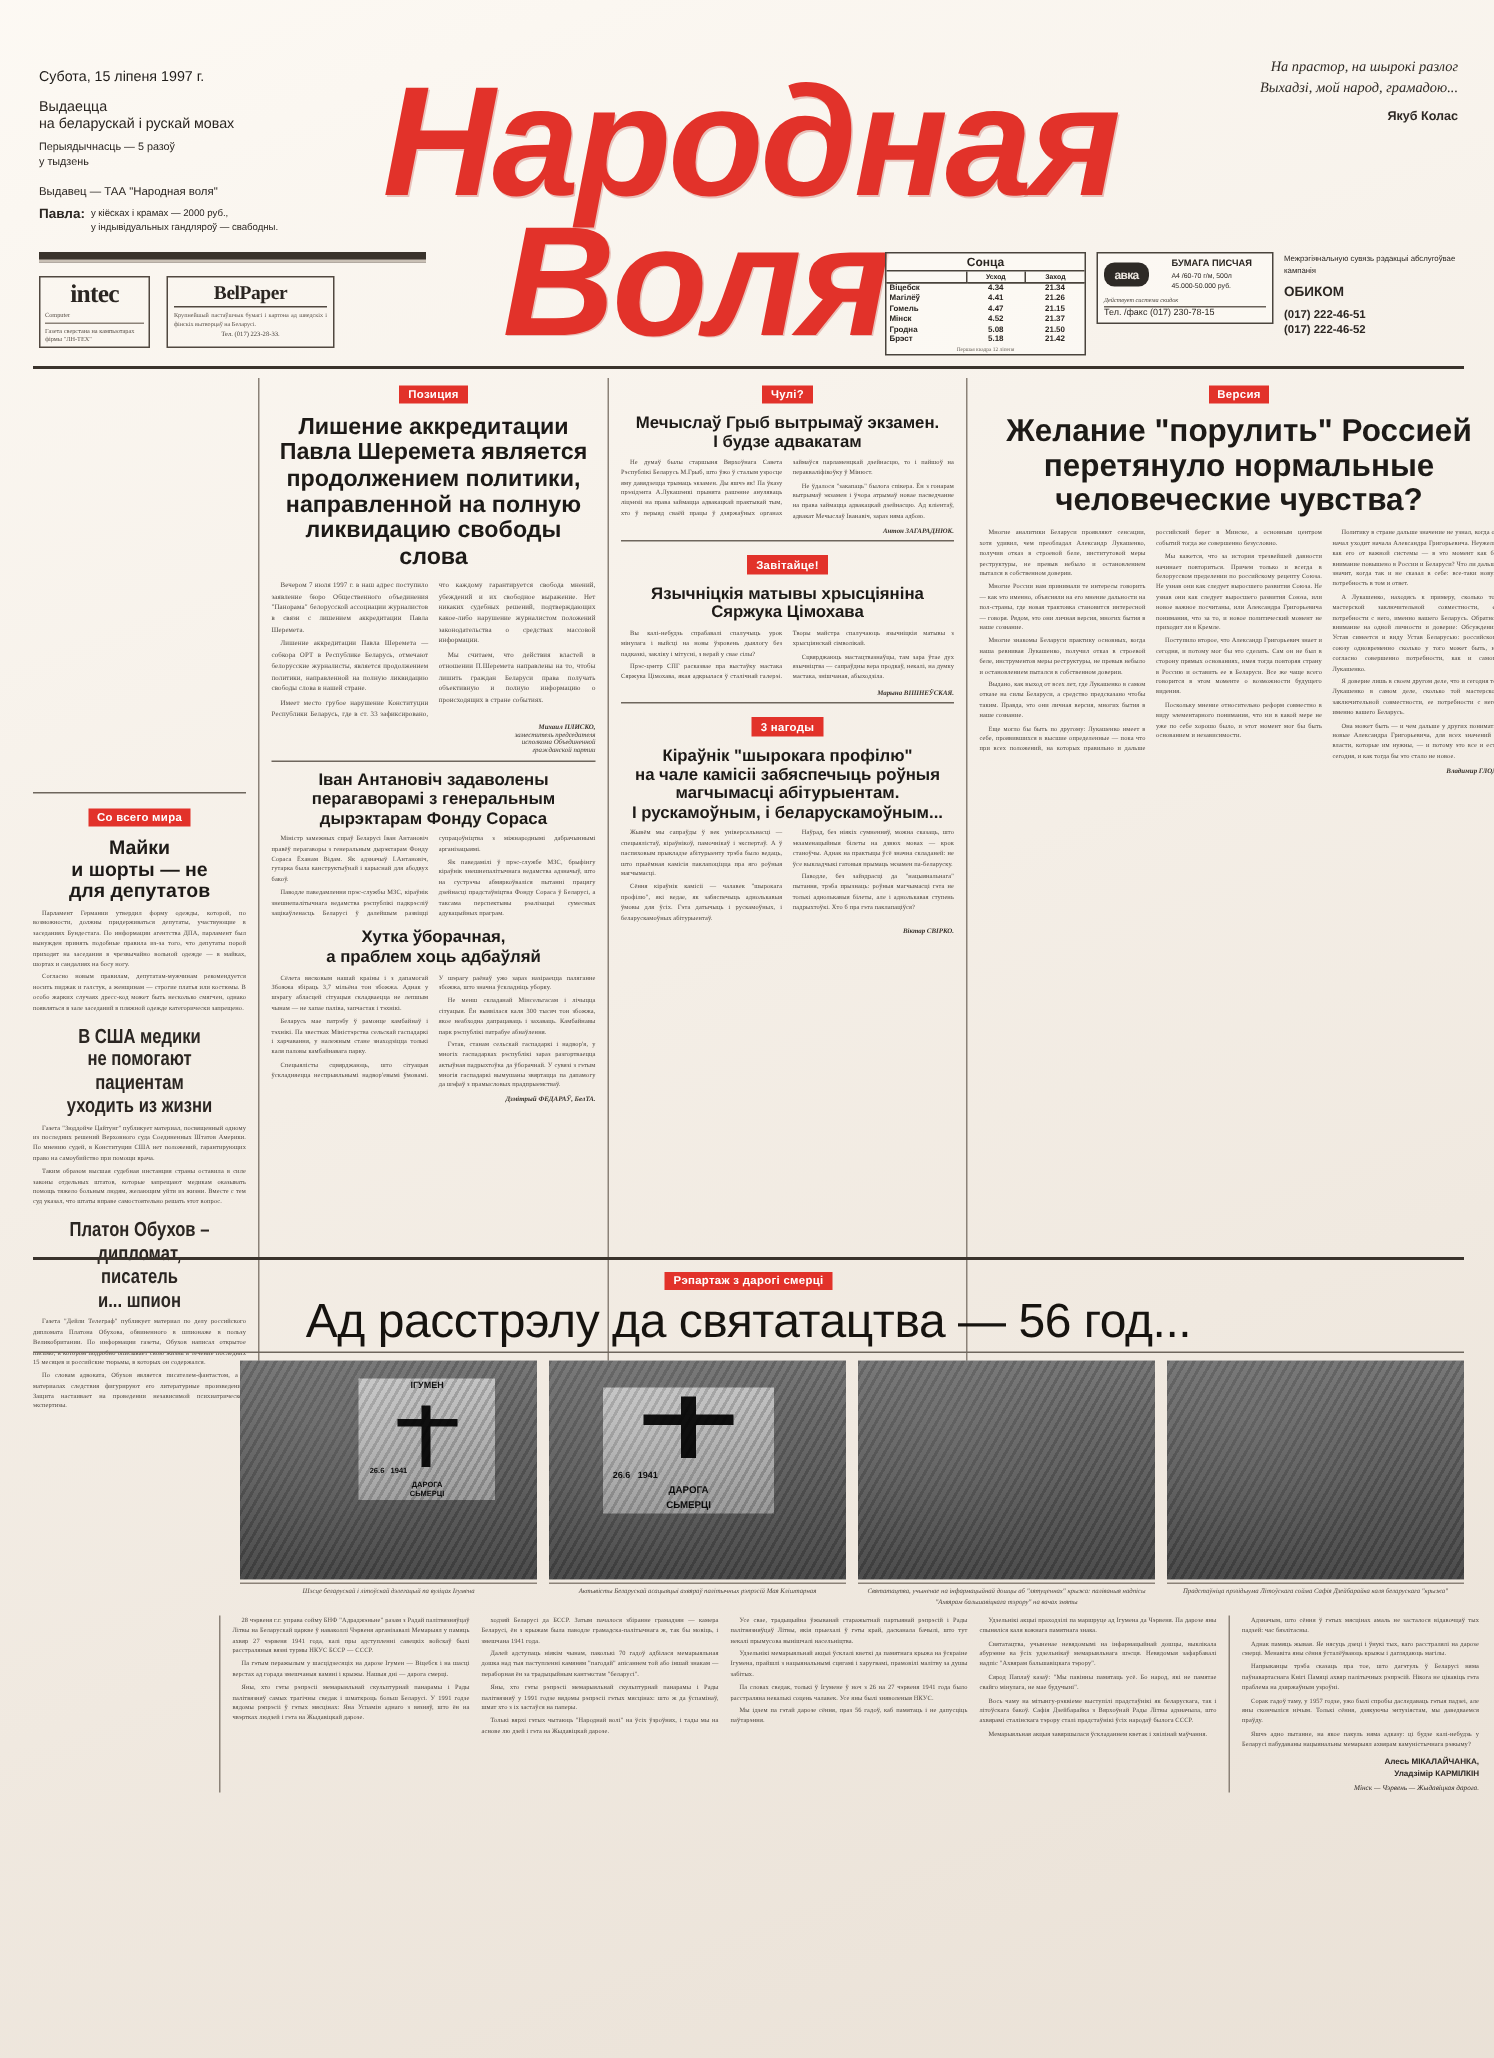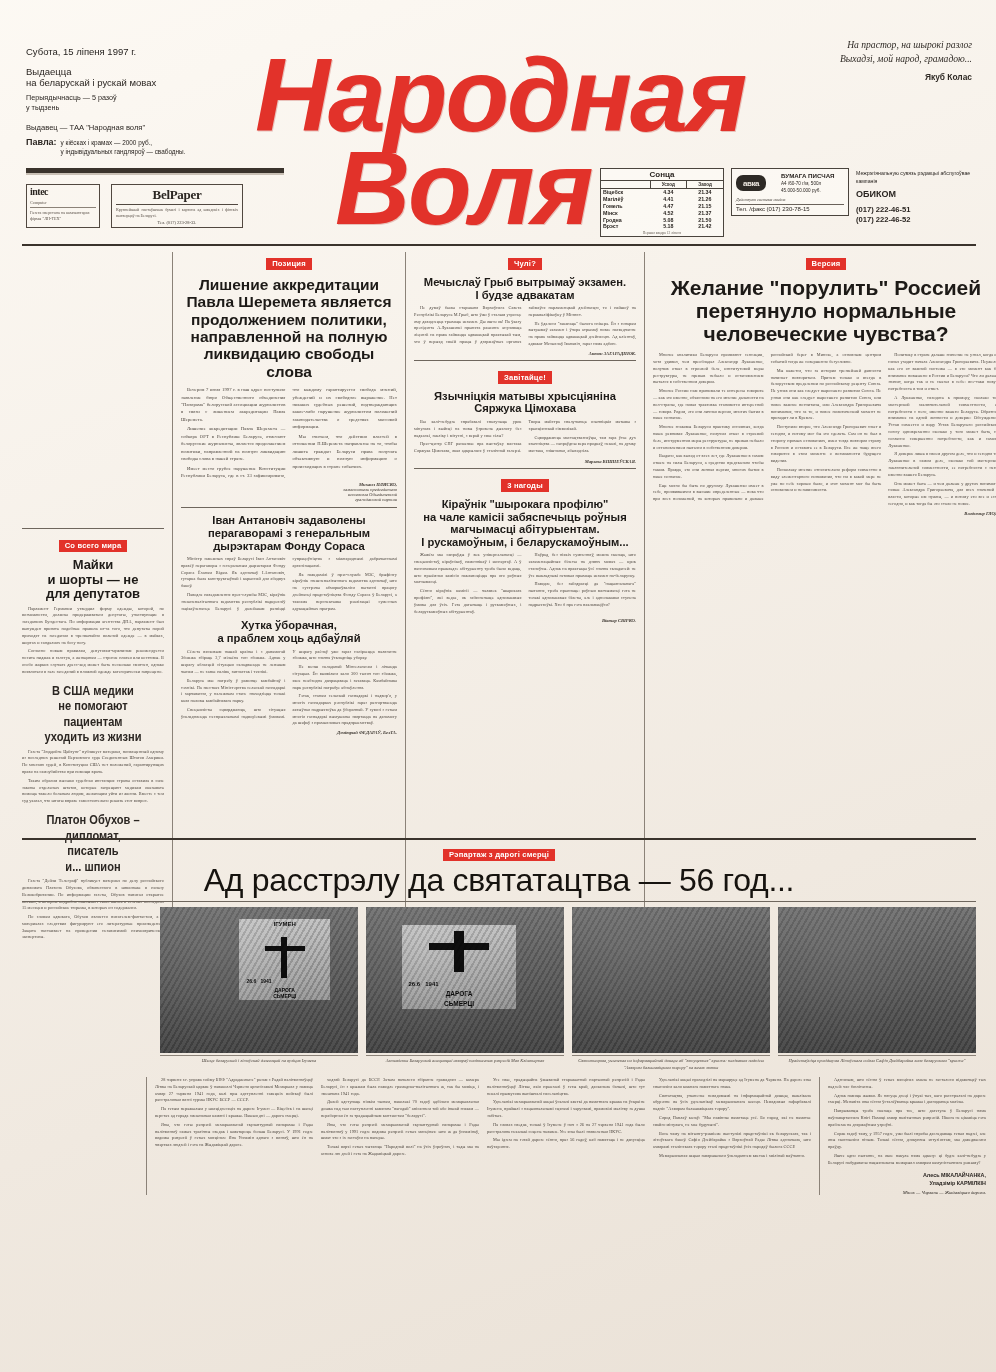--- a/index.html
+++ b/index.html
@@ -40,23 +40,23 @@
   .mast-small { font-family:"Liberation Sans", sans-serif; font-size:7.2px; margin-top:5px; }
   .mast-pub { font-family:"Liberation Sans", sans-serif; font-size:7.6px; margin-top:11px; }
   .price-row { display:flex; gap:4px; margin-top:5px; align-items:flex-start;}
   .price-lbl { font-family:"Liberation Sans", sans-serif; font-size:9px; font-weight:bold;}
   .price-val { font-family:"Liberation Sans", sans-serif; font-size:6.4px; line-height:1.35; padding-top:2px;}
   .mast-rule { height:7px; background:#3a332c; margin-top:12px; width:258px;
                border-bottom:2px solid #c9c0b5; }
 
   .logo-row { display:flex; gap:11px; margin-top:9px; }
   .logo-box { border:1px solid #514840; padding:2px 3px; width:74px; }
-  .logo-box2 { border:1px solid #514840; padding:2px 4px; width:132px; }
-  .logo-mark { font-family:"Liberation Serif", serif; font-size:10px; font-weight:bold;
-               letter-spacing:-.5px; color:#2b2622; line-height:1.05;}
+  .logo-box2 { border:1px solid #514840; padding:2px 4px; width:112px; }
+  .logo-mark { font-family:"Liberation Serif", serif; font-size:17px; font-weight:bold;
+               letter-spacing:-.5px; color:#2b2622; line-height:1.05;text-align:center;}
   .logo-sub { font-size:4.2px; color:#5a5149; margin-top:2px; line-height:1.35;}
   .bp-title { font-family:"Liberation Serif", serif; font-weight:bold; font-size:13px;
               text-align:center; letter-spacing:-.3px; border-bottom:1px solid #514840;
               padding-bottom:1px;}
   .bp-txt { font-size:4.1px; text-align:justify; color:#5a5149; margin-top:2px; line-height:1.45;}
   .bp-tel { font-size:4.4px; text-align:center; color:#3f3a34; margin-top:1px;}
 
   
   .title-wrap { position:absolute; left:255px; top:52px; width:700px; }
   .paper-title-1, .paper-title-2 {
@@ -70,21 +70,21 @@
   .paper-title-2 { font-size:104px; margin-left:80px; margin-top:6px;}
 
   .epigraph { position:absolute; right:24px; top:38px; width:300px; text-align:right;
               font-family:"Liberation Serif", serif; font-style:italic; font-size:9.6px;
               line-height:1.45; color:#2f2a25; }
   .epi-author { font-family:"Liberation Sans", sans-serif; font-style:normal;
                 font-weight:bold; font-size:8.4px; margin-top:5px; }
 
   
   .infostrip { position:absolute; right:20px; top:168px; display:flex; gap:7px; align-items:flex-start;}
-  .suntable { width:124px; border:1px solid #4a443d; background:rgba(255,253,250,.55); }
+  .suntable { width:134px; border:1px solid #4a443d; background:rgba(255,253,250,.55); }
   .sun-head { text-align:center; font-family:"Liberation Sans", sans-serif; font-weight:bold;
               font-size:8px; border-bottom:1px solid #4a443d; padding:1px 0; }
   .suntable table { width:100%; border-collapse:collapse; font-family:"Liberation Sans", sans-serif;
                     font-size:5.3px; }
   .suntable th { font-size:4.6px; font-weight:bold; text-align:center; padding:1px 2px;
                  border-bottom:1px solid #4a443d; border-left:1px solid #4a443d;}
   .suntable th.blank { border-left:none; }
   .suntable td { padding:.4px 2px; font-weight:bold; }
   .suntable td.c { text-align:center; }
   .sun-note { font-size:3.6px; text-align:center; color:#6a625a; padding:1px 0 1px; }

